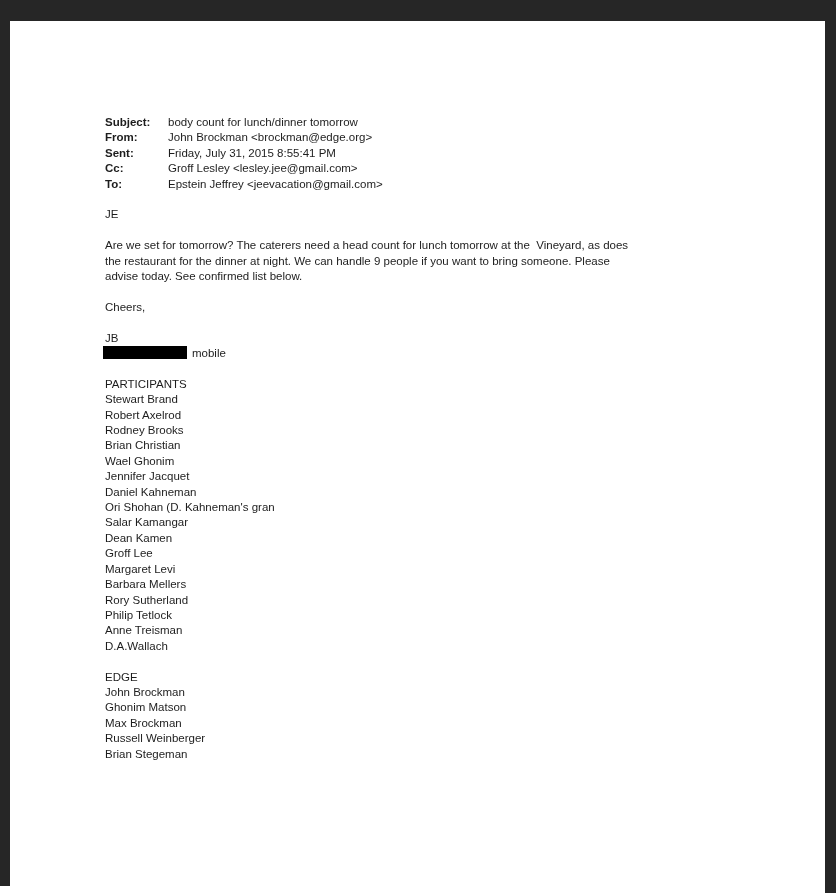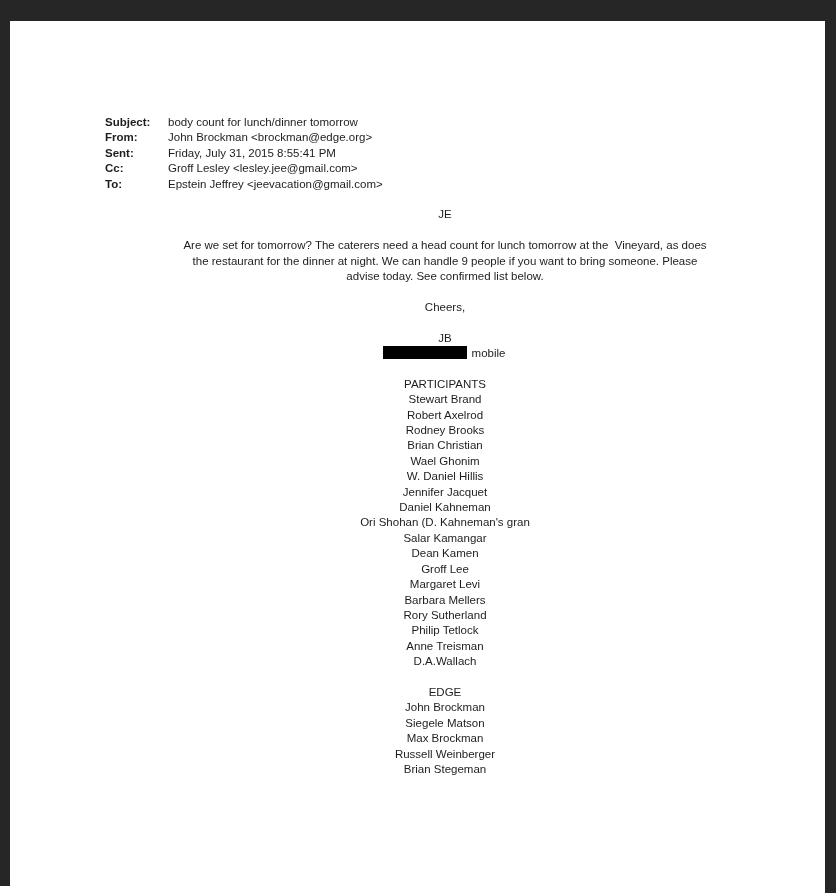--- a/index.html
+++ b/index.html
@@ -30,21 +30,21 @@
     width: 20px;
     height: 7px;
     background: #ffffff;
   }
   .content {
     padding: 94px 40px 0 95px;
     font-size: 11.5px;
     line-height: 15.4px;
     color: #1d1d1d;
   }
-  .line { white-space: pre-wrap; text-align: center; }
+  .line { white-space: pre-wrap; }
   .hdr-row {
     display: grid;
     grid-template-columns: 63px 1fr;
     white-space: pre-wrap;
   }
   .hdr-label { font-weight: bold; }
   .block { margin-top: 15.4px; }
   .redaction {
     display: inline-block;
     width: 84px;
@@ -103,21 +103,20 @@
 
     <div class="block">
       <div class="line">PARTICIPANTS</div>
       <div>
 
       <div class="line">Stewart Brand</div>
           <div class="line">Robert Axelrod</div>
           <div class="line">Rodney Brooks</div>
           <div class="line">Brian Christian</div>
           <div class="line">Wael Ghonim</div>
-          <div class="line">W. Daniel Hillis</div>
           <div class="line">Jennifer Jacquet</div>
           <div class="line">Daniel Kahneman</div>
           <div class="line">Ori Shohan (D. Kahneman's gran</div>
           <div class="line">Salar Kamangar</div>
           <div class="line">Dean Kamen</div>
           <div class="line">Groff Lee</div>
           <div class="line">Margaret Levi</div>
           <div class="line">Barbara Mellers</div>
           <div class="line">Rory Sutherland</div>
           <div class="line">Philip Tetlock</div>
@@ -125,21 +124,21 @@
           <div class="line">D.A.Wallach</div>
         </div>
     </div>
 
 
     <div class="block">
       <div class="line">EDGE</div>
       <div>
 
       <div class="line">John Brockman</div>
-          <div class="line">Siegele Matson</div>
+          <div class="line">Ghonim Matson</div>
           <div class="line">Max Brockman</div>
           <div class="line">Russell Weinberger</div>
           <div class="line">Brian Stegeman</div>
         </div>
     </div>
 
   </div>
 </div>
 <div class="corner-notch"></div>
 

